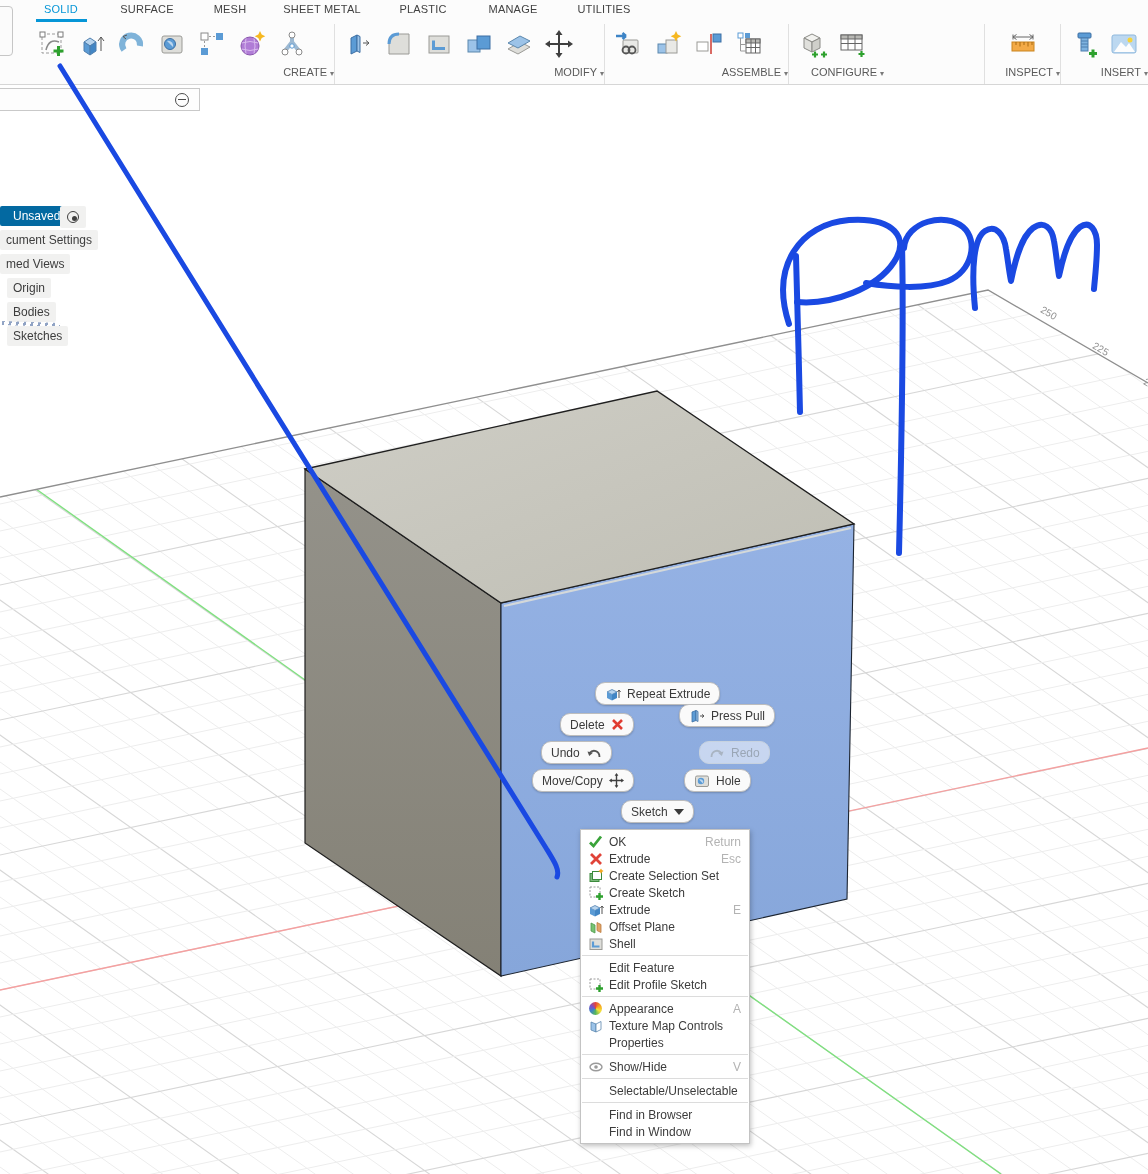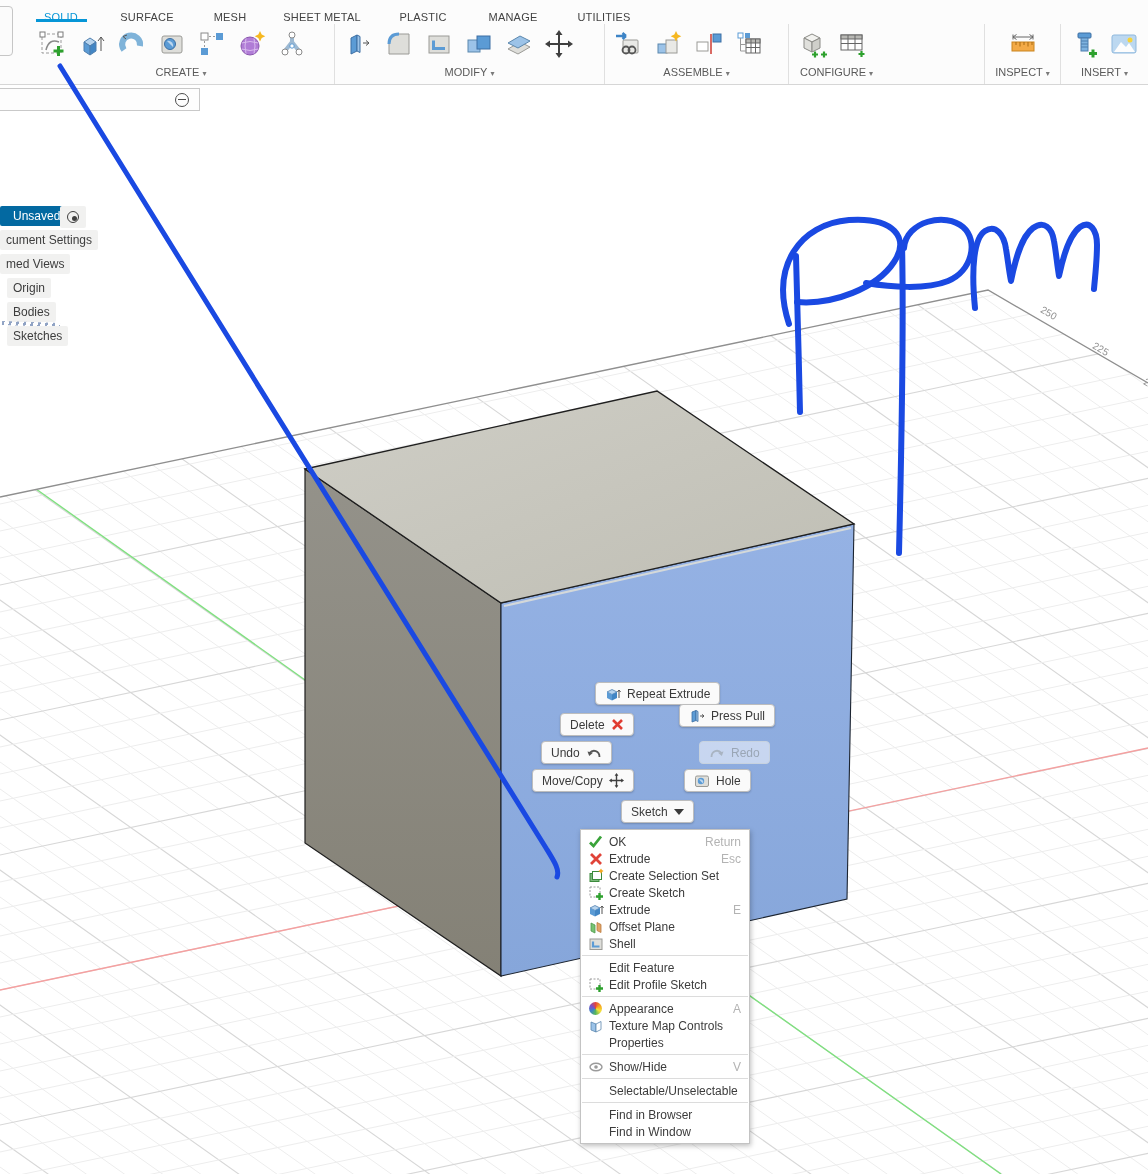--- a/index.html
+++ b/index.html
@@ -5,32 +5,32 @@
   * { margin:0; padding:0; box-sizing:border-box; }
   html,body { width:1148px; height:1174px; overflow:hidden; background:#fff;
               font-family:"Liberation Sans","DejaVu Sans",sans-serif; }
 
   
   #ribbon { position:absolute; left:0; top:0; width:1148px; height:85px;
             background:#fcfcfc; border-bottom:1px solid #d6d6d6; z-index:10; }
   #left-stub { position:absolute; left:-9px; top:6px; width:22px; height:50px;
                border:1px solid #c6c6c6; border-radius:4px; background:#fbfbfb; }
   .tab { position:absolute; top:3px; transform:translateX(-50%); font-size:11px;
-         color:#424242; letter-spacing:.2px; cursor:default; white-space:nowrap;margin-top:8px; }
+         color:#424242; letter-spacing:.2px; cursor:default; white-space:nowrap; }
   .tab.active { color:#0696d7; }
   #tab-underline { position:absolute; left:36px; top:19px; width:51px; height:3px;
                    background:#0696d7; }
   .rgroup { position:absolute; top:24px; height:60px; }
   .rgroup.sep { border-left:1px solid #e0e0e0; }
   .rtools { display:flex; align-items:center; gap:4px; height:40px; padding:0 6px; }
   .rtools.center { justify-content:center; }
   .tool { width:36px; height:38px; display:flex; align-items:center;
           justify-content:center; border-radius:2px; }
   .tool svg { display:block; }
-  .rlabel { position:absolute; left:0; right:0; top:42px; text-align:center;
+  .rlabel { position:absolute; left:0; right:0; top:42px; text-align:right;
             font-size:11px; color:#5a5a5a; white-space:nowrap; }
   .dar { font-size:8px; color:#7a7a7a; margin-left:3px; }
 
   
   #browser { position:absolute; left:0; top:88px; width:220px; z-index:20; font-size:12px; }
   #browser-header { position:absolute; left:-10px; top:0; width:210px; height:23px;
                     background:#fdfdfd; border:1px solid #c9c9c9; }
   #collapse-btn { position:absolute; right:10px; top:4px; width:14px; height:14px;
                   border:1.6px solid #4c4c4c; border-radius:50%; }
   #collapse-btn::after { content:""; position:absolute; left:2px; right:2px; top:4.5px;
@@ -44,21 +44,21 @@
                 border:1.5px solid #3f3f3f; border-radius:50%; }
   #radio-chip .dot { position:absolute; left:11.5px; top:9.5px; width:5px; height:5px;
                 background:#3f3f3f; border-radius:50%; }
   #bodies-dashes { position:absolute; left:2px; top:234px; width:58px; height:4px;
                    background:repeating-linear-gradient(105deg,#90a3c4 0 2.5px,transparent 2.5px 7px);
                    transform:rotate(2deg); }
 
   
   .mk-btn { position:absolute; height:23px; display:flex; align-items:center;
             gap:6px; padding:0 9px; font-size:12px; color:#3a3a3a; background:#fafafa;
-            border:1px solid #bdbdbd; border-radius:4px; z-index:30;
+            border:1px solid #bdbdbd; border-radius:10px; z-index:30;
             box-shadow:0 1px 2px rgba(0,0,0,.2); white-space:nowrap; }
   .mk-btn.disabled { background:rgba(247,250,253,.55); border-color:#c7d2df;
             color:#9aa6b5; box-shadow:none; }
   .caret-down { width:0; height:0; border:5px solid transparent;
             border-top:6px solid #3a3a3a; margin-top:6px; }
 
   
   #ctx-menu { position:absolute; left:580px; top:829px; width:170px; background:#fff;
               border:1px solid #c3c3c3; box-shadow:1px 2px 5px rgba(0,0,0,.25);
               z-index:31; padding:3px 0; }

